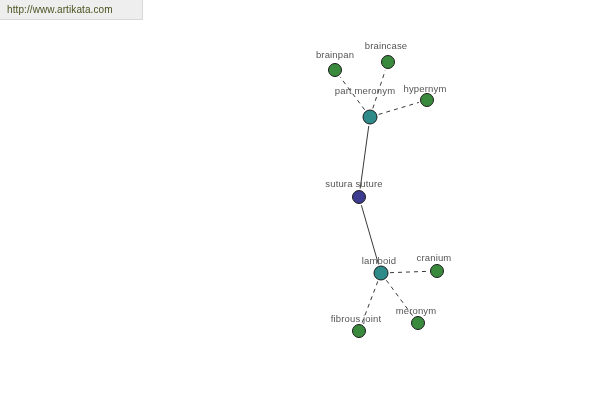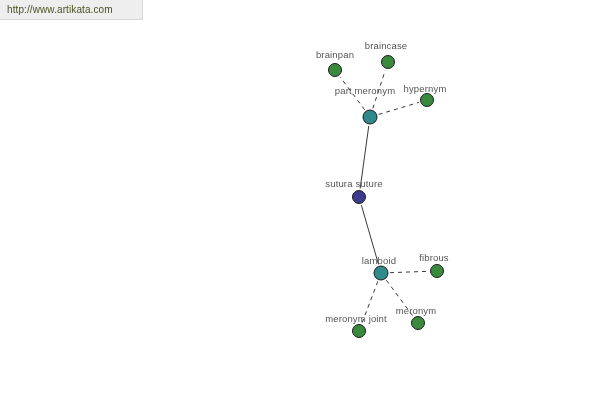--- a/index.html
+++ b/index.html
@@ -100,22 +100,22 @@
         <div class="node-label" style="left: 386px; top: 51px; color: rgb(85, 85, 85);">braincase</div>
         <div class="graph-node" title="braincase" style="left: 388px; top: 62px; width: 14px; height: 14px; background: rgb(58, 138, 62); border: 1px solid rgb(28, 28, 28);"></div>
         <div class="node-label" style="left: 425px; top: 94px; color: rgb(85, 85, 85);">hypernym</div>
         <div class="graph-node" title="cranium" style="left: 427px; top: 100px; width: 14px; height: 14px; background: rgb(58, 138, 62); border: 1px solid rgb(28, 28, 28);"></div>
         <div class="node-label" style="left: 365px; top: 96px; color: rgb(85, 85, 85);">part meronym</div>
         <div class="graph-node" title="part meronym" style="left: 370px; top: 117px; width: 15px; height: 15px; background: rgb(47, 138, 138); border: 1px solid rgb(28, 28, 28);"></div>
         <div class="node-label" style="left: 354px; top: 189px; color: rgb(85, 85, 85);">sutura suture</div>
         <div class="graph-node" title="lamboid suture" style="left: 359px; top: 197px; width: 14px; height: 14px; background: rgb(59, 59, 143); border: 1px solid rgb(28, 28, 28);"></div>
         <div class="node-label" style="left: 379px; top: 266px; color: rgb(85, 85, 85);">lamboid</div>
         <div class="graph-node" title="hypernym" style="left: 381px; top: 273px; width: 15px; height: 15px; background: rgb(47, 138, 138); border: 1px solid rgb(28, 28, 28);"></div>
-        <div class="node-label" style="left: 434px; top: 263px; color: rgb(85, 85, 85);">fibrous</div>
+        <div class="node-label" style="left: 434px; top: 263px; color: rgb(85, 85, 85);">cranium</div>
         <div class="graph-node" title="suture" style="left: 437px; top: 271px; width: 14px; height: 14px; background: rgb(58, 138, 62); border: 1px solid rgb(28, 28, 28);"></div>
-        <div class="node-label" style="left: 356px; top: 324px; color: rgb(85, 85, 85);">meronym joint</div>
+        <div class="node-label" style="left: 356px; top: 324px; color: rgb(85, 85, 85);">fibrous joint</div>
         <div class="graph-node" title="fibrous joint" style="left: 359px; top: 331px; width: 14px; height: 14px; background: rgb(58, 138, 62); border: 1px solid rgb(28, 28, 28);"></div>
         <div class="node-label" style="left: 416px; top: 316px; color: rgb(85, 85, 85);">meronym</div>
         <div class="graph-node" title="sutura" style="left: 418px; top: 323px; width: 14px; height: 14px; background: rgb(58, 138, 62); border: 1px solid rgb(28, 28, 28);"></div>
       </div>
   </div>
 
 </div>
 
 </body></html>

